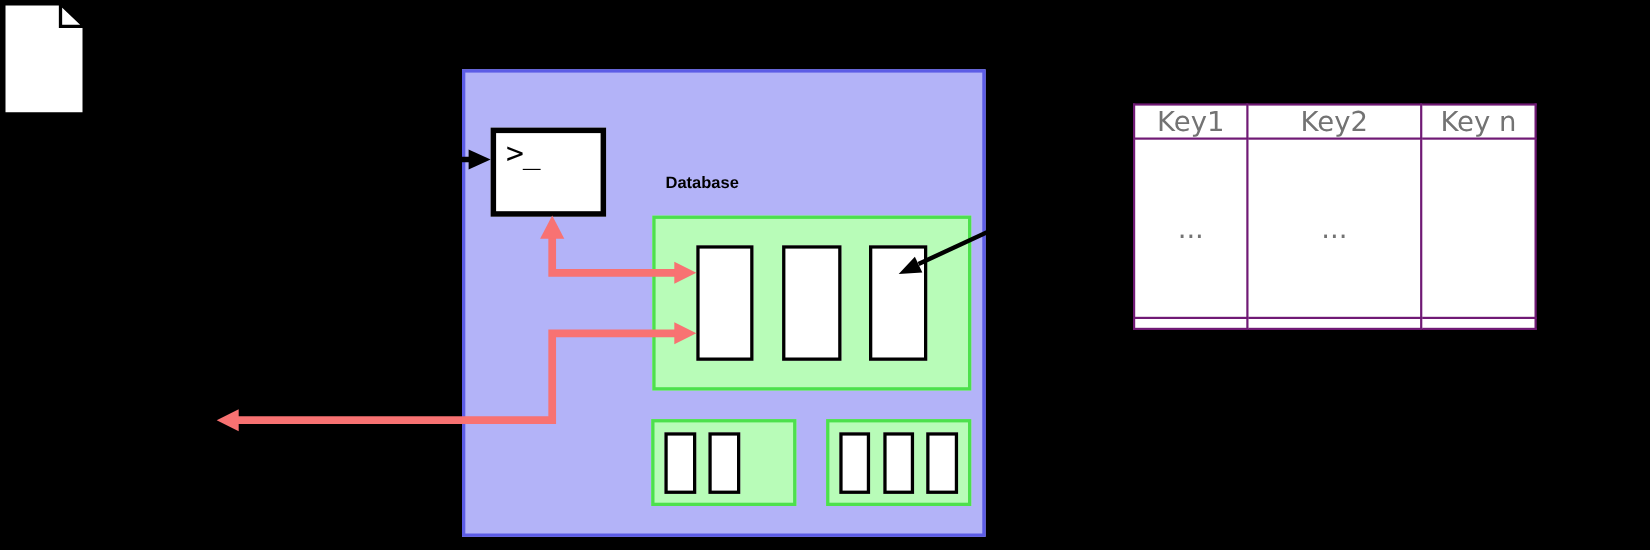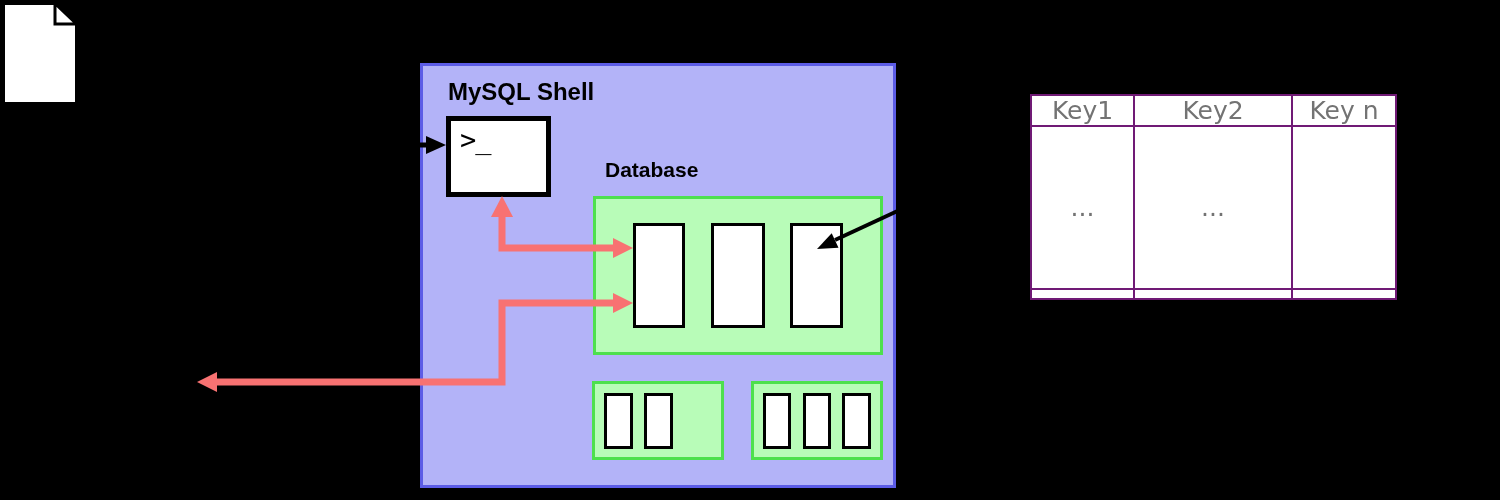--- a/index.html
+++ b/index.html
@@ -33,21 +33,21 @@
   }
   .terminal .prompt {
     position: absolute; left: 9px; top: 4px;
     font-family: "DejaVu Sans Mono", monospace;
     font-size: 27px; color: #000; line-height: 1.1;
     letter-spacing: -1px;
   }
 
   .db-label {
     left: 605px; top: 158px;
-    font-size: 21px; font-weight: bold; color: #000;
+    font-size: 15px; font-weight: bold; color: #000;
     white-space: nowrap;
   }
 
   
   .green {
     background: #b8fcb8;
     border: 3px solid #4de04d;
   }
   .green-main  { left: 593px; top: 196px; width: 290px; height: 159px; }
   .green-sm-l  { left: 592px; top: 381px; width: 132px; height: 79px; }
@@ -83,21 +83,20 @@
     pointer-events: none;
   }
   .file-icon-svg { left: 117px; top: 329px; }
 </style>
 </head>
 <body>
 
 <div class="stage">
 
   <div class="abs shell-box"></div>
-  <div class="abs shell-title">MySQL Shell</div>
 
   <div class="abs terminal">
     <span class="prompt">&gt;_</span>
   </div>
 
   <div class="abs db-label">Database</div>
 
   <div class="abs green green-main"></div>
   <div class="shape" style="left:633px; top:223px; width:52px; height:105px;"></div>
   <div class="shape" style="left:711px; top:223px; width:54px; height:105px;"></div>

